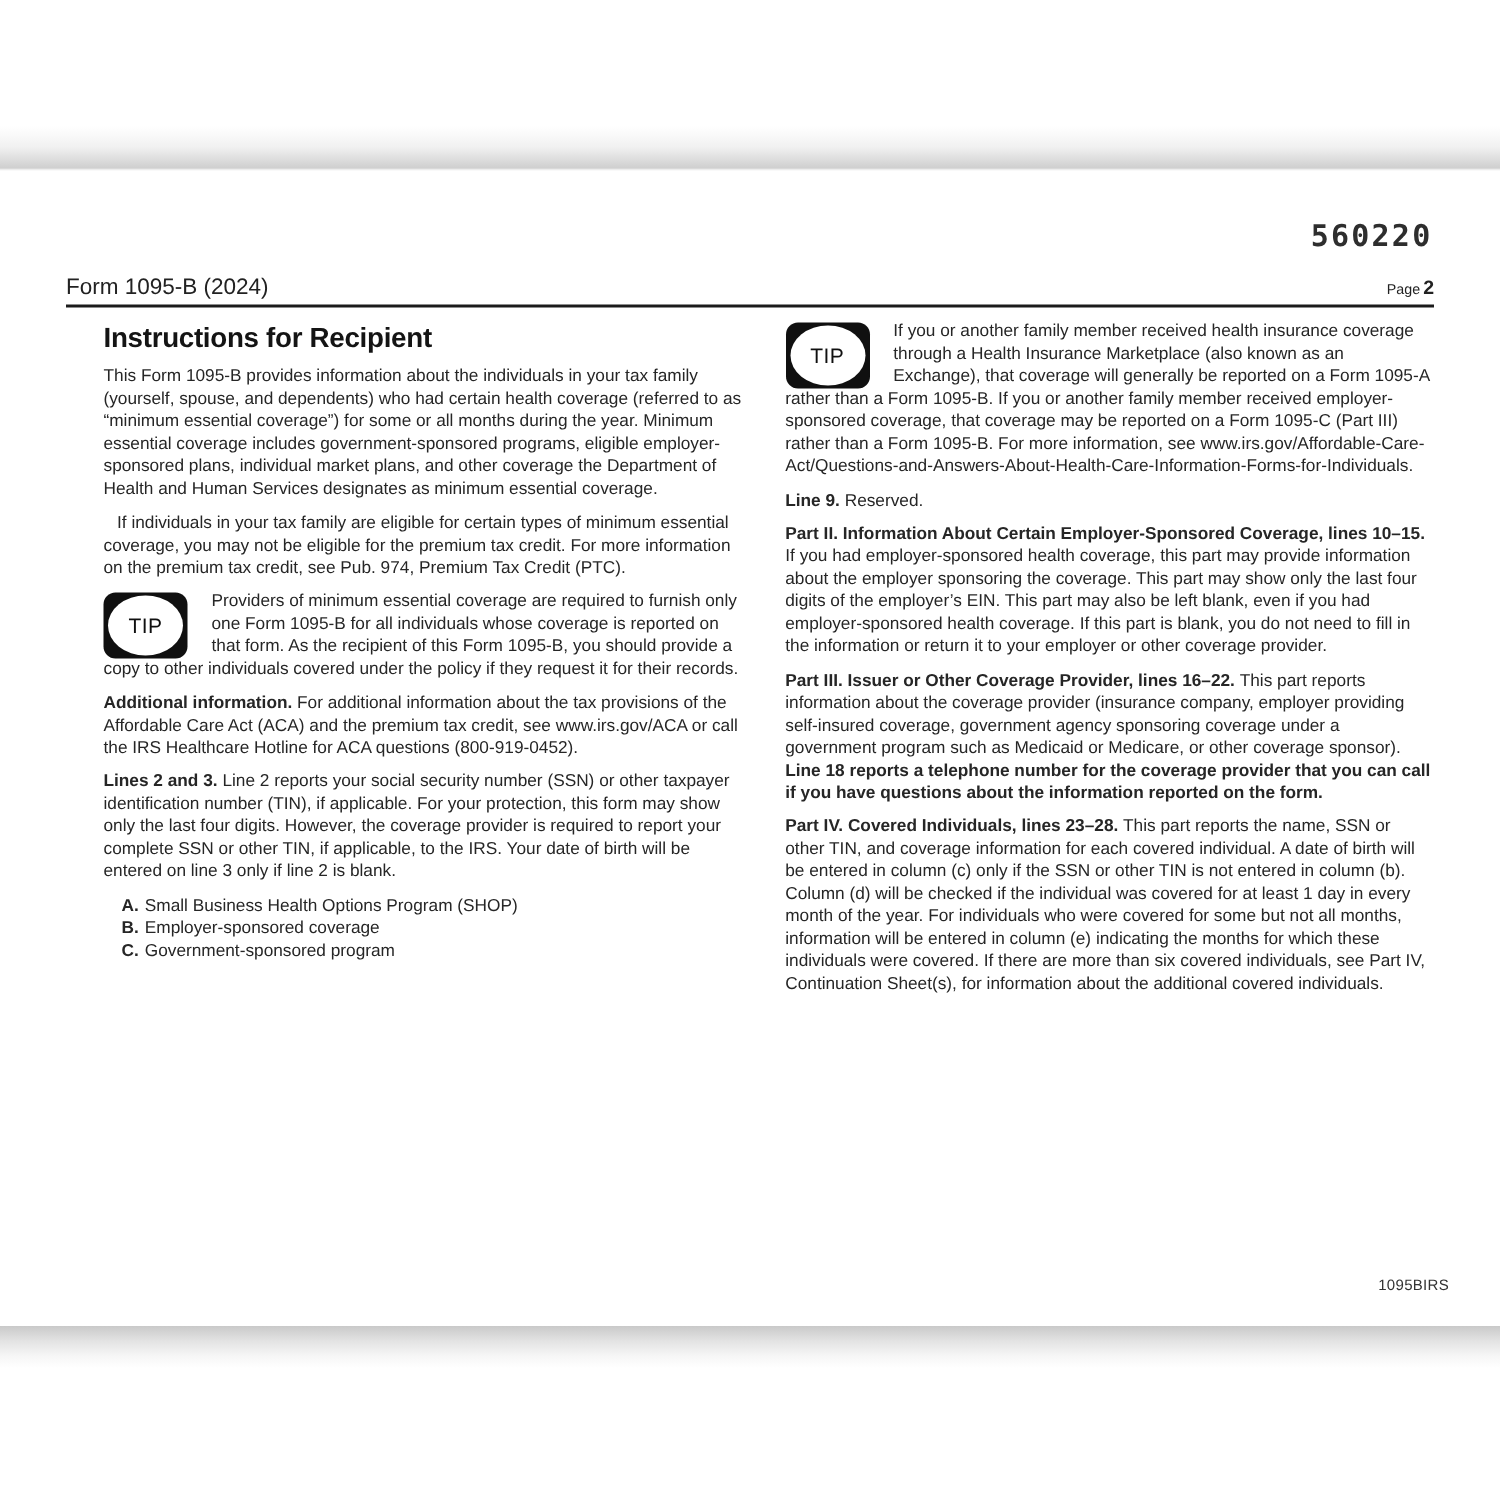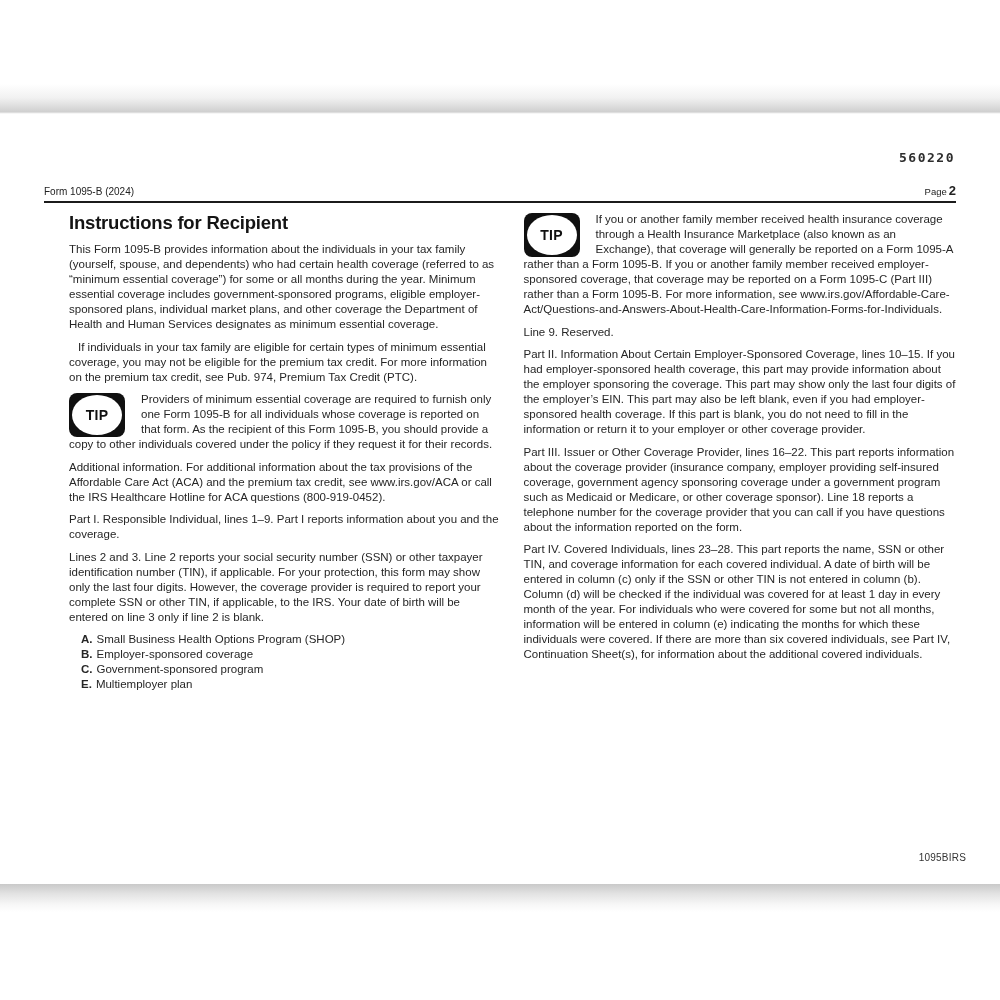--- a/index.html
+++ b/index.html
@@ -19,47 +19,47 @@
     position:absolute;top:114px;left:0;width:1000px;height:770px;
     background:#ffffff;box-sizing:border-box;padding:36px 0 0 0;
   }
   .bottom-shadow{
     position:absolute;top:884px;left:0;width:1000px;height:28px;
     background:linear-gradient(180deg,#c9c9c9 0px,#e3e3e3 10px,#f6f6f6 20px,#ffffff 28px);
   }
   .serial{
     text-align:right;margin:0 45px 0 12px;
     font-family:"DejaVu Sans Mono","Liberation Mono",monospace;
-    font-size:13px;font-weight:700;letter-spacing:1.5px;color:#2e2e2e;line-height:15px;
+    font-size:20px;font-weight:700;letter-spacing:1.5px;color:#2e2e2e;line-height:15px;
   }
   .form-header{
     display:flex;justify-content:space-between;align-items:baseline;
     margin:18px 44px 0 44px;
   }
-  .form-id{font-size:10px;color:#222;text-align:right;}
+  .form-id{font-size:15px;color:#222;text-align:right;}
   .page-ind{font-size:9.5px;color:#222;}
   .page-ind .num{font-weight:700;font-size:13px;margin-left:2px;}
   .rule{height:2px;background:#1b1b1b;margin:3px 44px 0 44px;}
   .columns{display:flex;margin:9px 44px 0 44px;}
   .col{width:445px;font-size:11.5px;line-height:15px;margin-left:25px;}
   .col.right{margin-left:22px;}
   h1.title{font-size:18.5px;font-weight:700;color:#141414;margin:0 0 9px 0;letter-spacing:-0.2px;line-height:21px;}
   p.para{margin:0 0 7.5px 0;}
   p.indent{text-indent:9px;}
-  .run.b{font-weight:400;}
+  .run.b{font-weight:700;}
   .run.i{}
   .tip-icon{
     float:left;width:56px;height:44px;background:#101010;border-radius:8px;
     margin:1px 16px 0 0;position:relative;
   }
   .tip-circle{
     position:absolute;left:3px;right:3px;top:2px;bottom:2px;background:#ffffff;border-radius:50%;
     display:flex;align-items:center;justify-content:center;
   }
-  .tip-label{font-weight:700;font-size:14px;color:#101010;letter-spacing:0.3px;}
+  .tip-label{font-weight:400;font-size:14px;color:#101010;letter-spacing:0.3px;}
   ul.code-list{list-style:none;margin:0 0 7.5px 0;padding:0 0 0 12px;}
   ul.code-list li{margin:0;}
   .ltr{font-weight:700;margin-right:4px;}
   .footer-code{
     position:absolute;top:738px;right:34px;
     font-size:10px;color:#333;letter-spacing:0.2px;
   }
 </style>
 </head>
 <body>
@@ -89,30 +89,28 @@
       <p class="para">
         <span class="tip-icon">
           <span class="tip-circle">
             <span class="tip-label">TIP</span>
           </span>
         </span><span><span class="run i">Providers of minimum essential coverage are required to furnish only one Form 1095-B for all individuals whose coverage is reported on that form. As the recipient of this Form 1095-B, you should provide a copy to other individuals covered under the policy if they request it for their records.</span></span>
       </p>
 
       <p class="para"><span class="run b">Additional information. </span><span class="run n">For additional information about the tax provisions of the Affordable Care Act (ACA) and the premium tax credit, see </span><span class="run i">www.irs.gov/ACA</span><span class="run n"> or call the IRS Healthcare Hotline for ACA questions (800-919-0452).</span></p>
 
-      <p class="para"><span class="run b">Part I. Responsible Individual, lines 1–9. </span><span class="run n">Part I reports information about you and the coverage.</span></p>
 
       <p class="para"><span class="run b">Lines 2 and 3. </span><span class="run n">Line 2 reports your social security number (SSN) or other taxpayer identification number (TIN), if applicable. For your protection, this form may show only the last four digits. However, the coverage provider is required to report your complete SSN or other TIN, if applicable, to the IRS. Your date of birth will be entered on line 3 only if line 2 is blank.</span></p>
 
 
       <ul class="code-list">
         <li><span class="ltr">A.</span><span>Small Business Health Options Program (SHOP)</span></li>
         <li><span class="ltr">B.</span><span>Employer-sponsored coverage</span></li>
         <li><span class="ltr">C.</span><span>Government-sponsored program</span></li>
-        <li><span class="ltr">E.</span><span>Multiemployer plan</span></li>
       </ul>
     </div>
 
     <div class="col right">
 
       <p class="para">
         <span class="tip-icon">
           <span class="tip-circle">
             <span class="tip-label">TIP</span>
           </span>

